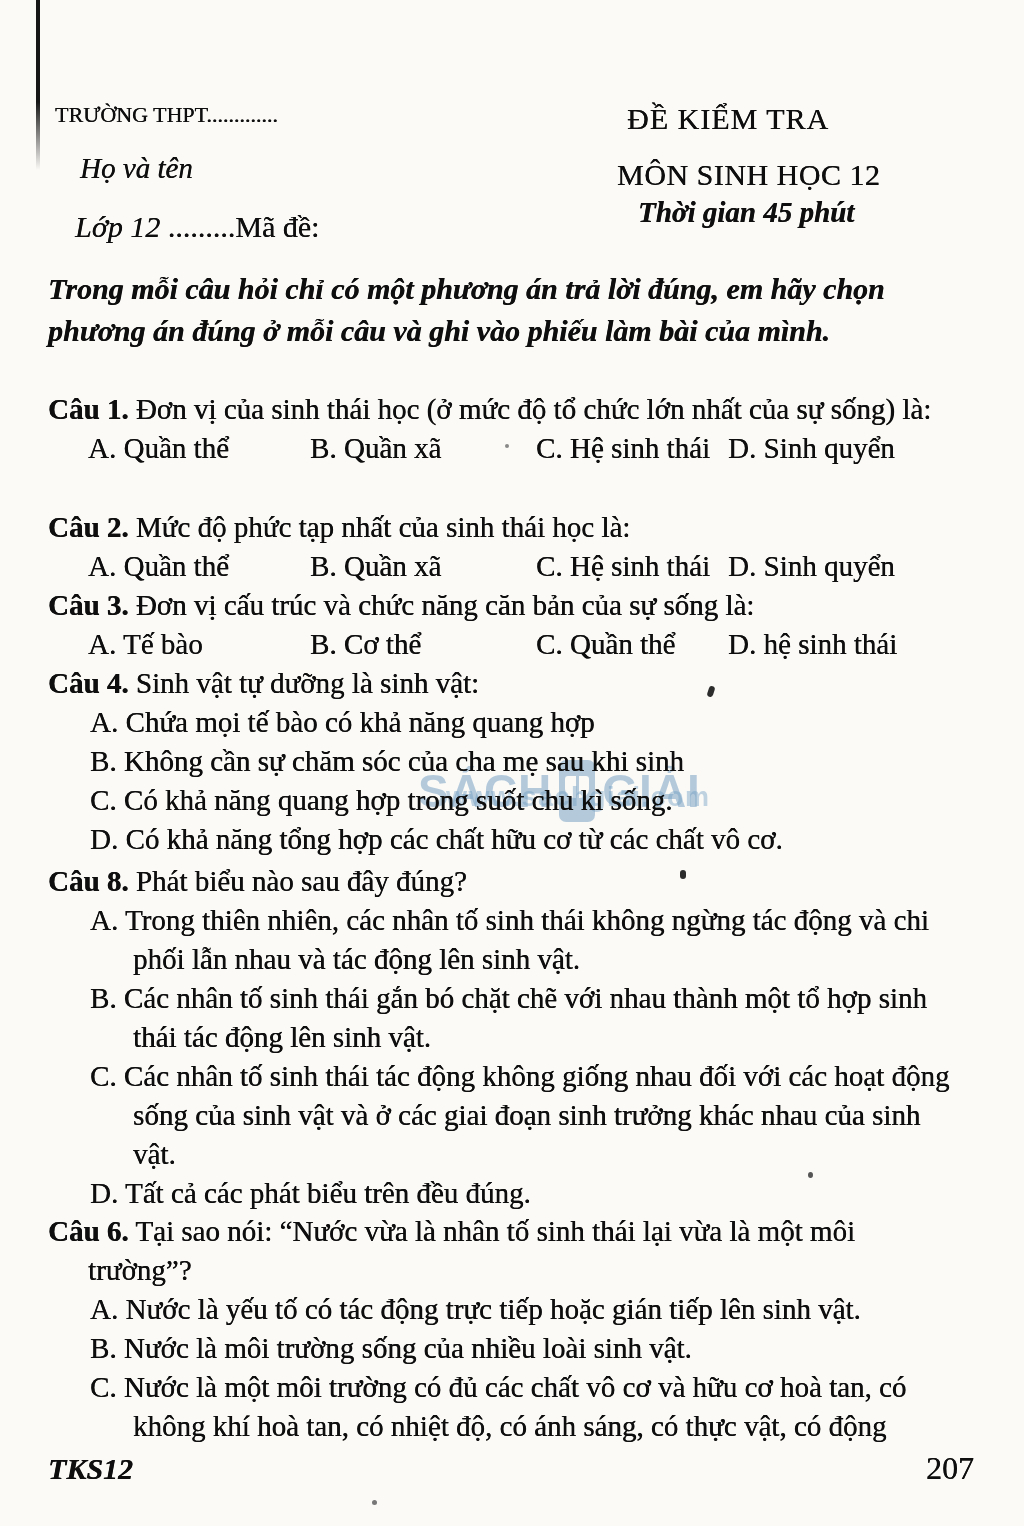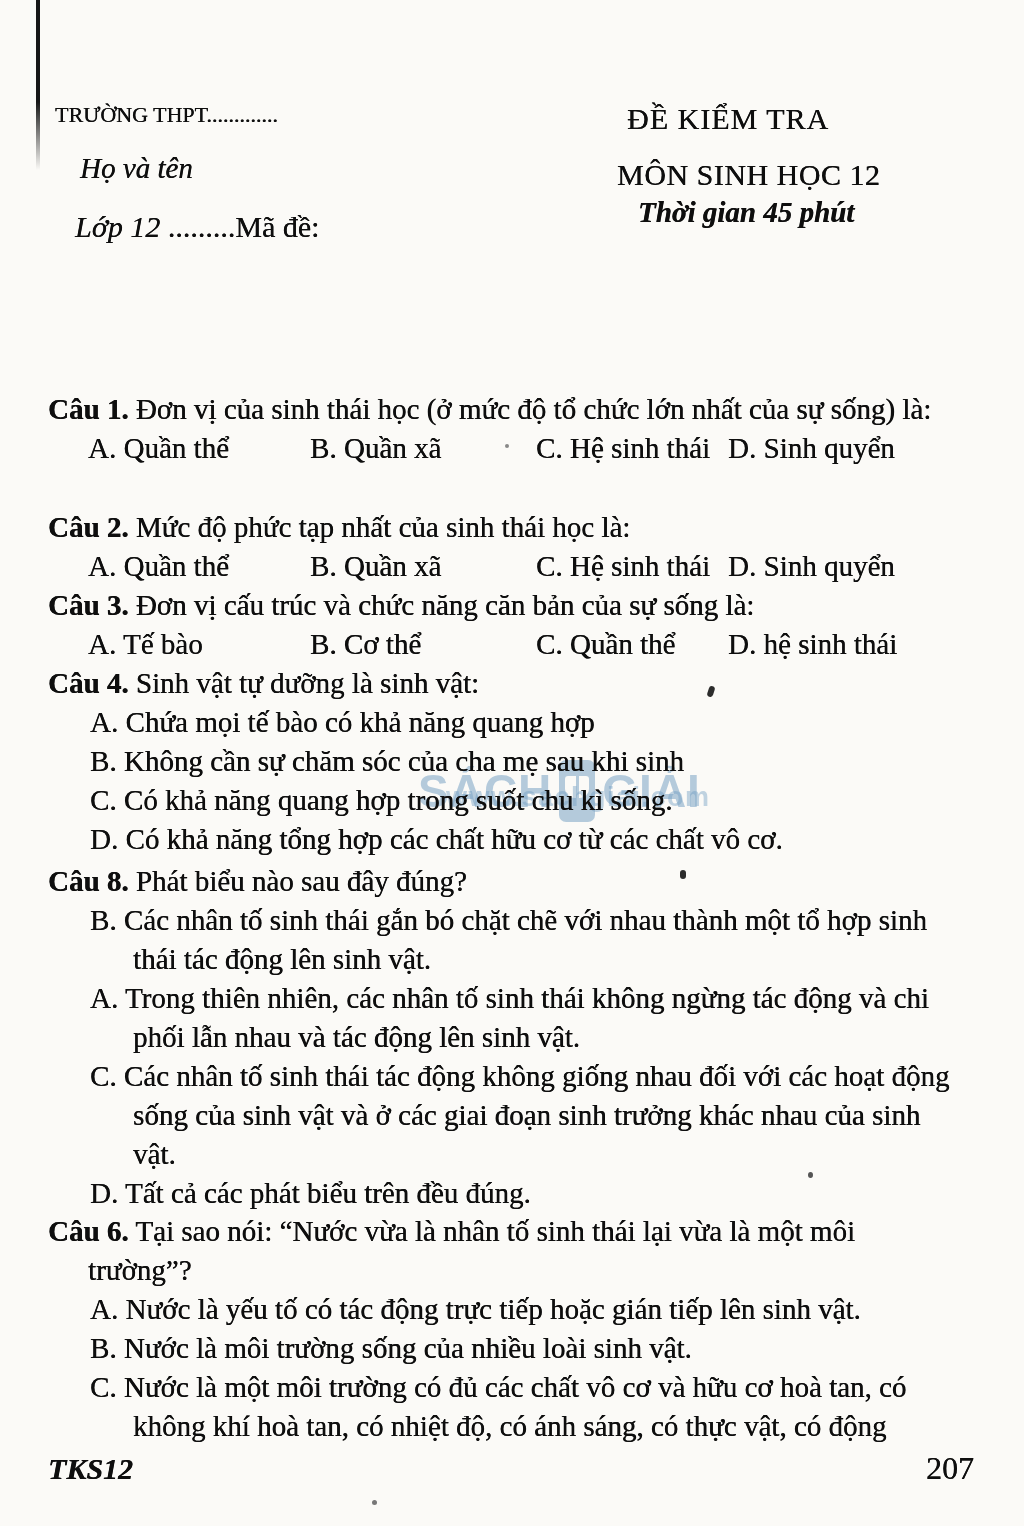--- a/index.html
+++ b/index.html
@@ -76,20 +76,21 @@
   </div>
   <div class="wm wm-url">www.sachgiai.com</div>
 
   <div class="h-school">TRƯỜNG THPT.............</div>
   <div class="h-exam">ĐỀ KIỂM TRA</div>
   <div class="h-name">Họ và tên</div>
   <div class="h-subject">MÔN SINH HỌC 12</div>
   <div class="h-class"><span class="it">Lớp 12</span> <span>.........</span><span>Mã đề:</span></div>
   <div class="h-duration">Thời gian 45 phút</div>
 
+  <div class="instructions">Trong mỗi câu hỏi chỉ có một phương án trả lời đúng, em hãy chọn phương án đúng ở mỗi câu và ghi vào phiếu làm bài của mình.</div>
 
   <div class="q" style="top:390px">
     <div class="q-first"><span class="q-label">Câu 1.</span> <span>Đơn vị của sinh thái học (ở mức độ tổ chức lớn nhất của sự sống) là:</span></div>
     <div class="opt-row">
       <span class="c-a">A. Quần thể</span>
       <span class="c-b">B. Quần xã</span>
       <span class="c-c">C. Hệ sinh thái</span>
       <span class="c-d">D. Sinh quyển</span>
     </div>
   </div>
@@ -117,22 +118,22 @@
   <div class="q" style="top:664px">
     <div class="q-first"><span class="q-label">Câu 4.</span> <span>Sinh vật tự dưỡng là sinh vật:</span></div>
     <div class="opt">A. Chứa mọi tế bào có khả năng quang hợp</div>
     <div class="opt">B. Không cần sự chăm sóc của cha mẹ sau khi sinh</div>
     <div class="opt">C. Có khả năng quang hợp trong suốt chu kì sống.</div>
     <div class="opt">D. Có khả năng tổng hợp các chất hữu cơ từ các chất vô cơ.</div>
   </div>
 
   <div class="q" style="top:862px">
     <div class="q-first"><span class="q-label">Câu 8.</span> <span>Phát biểu nào sau đây đúng?</span></div>
+    <div class="opt">A. Trong thiên nhiên, các nhân tố sinh thái không ngừng tác động và chi phối lẫn nhau và tác động lên sinh vật.</div>
     <div class="opt">B. Các nhân tố sinh thái gắn bó chặt chẽ với nhau thành một tổ hợp sinh thái tác động lên sinh vật.</div>
-    <div class="opt">A. Trong thiên nhiên, các nhân tố sinh thái không ngừng tác động và chi phối lẫn nhau và tác động lên sinh vật.</div>
     <div class="opt">C. Các nhân tố sinh thái tác động không giống nhau đối với các hoạt động sống của sinh vật và ở các giai đoạn sinh trưởng khác nhau của sinh vật.</div>
     <div class="opt">D. Tất cả các phát biểu trên đều đúng.</div>
   </div>
 
   <div class="q" style="top:1212px">
     <div class="q-first"><span class="q-label">Câu 6.</span> <span>Tại sao nói: “Nước vừa là nhân tố sinh thái lại vừa là một môi trường”?</span></div>
     <div class="opt">A. Nước là yếu tố có tác động trực tiếp hoặc gián tiếp lên sinh vật.</div>
     <div class="opt">B. Nước là môi trường sống của nhiều loài sinh vật.</div>
     <div class="opt">C. Nước là một môi trường có đủ các chất vô cơ và hữu cơ hoà tan, có không khí hoà tan, có nhiệt độ, có ánh sáng, có thực vật, có động</div>
   </div>

